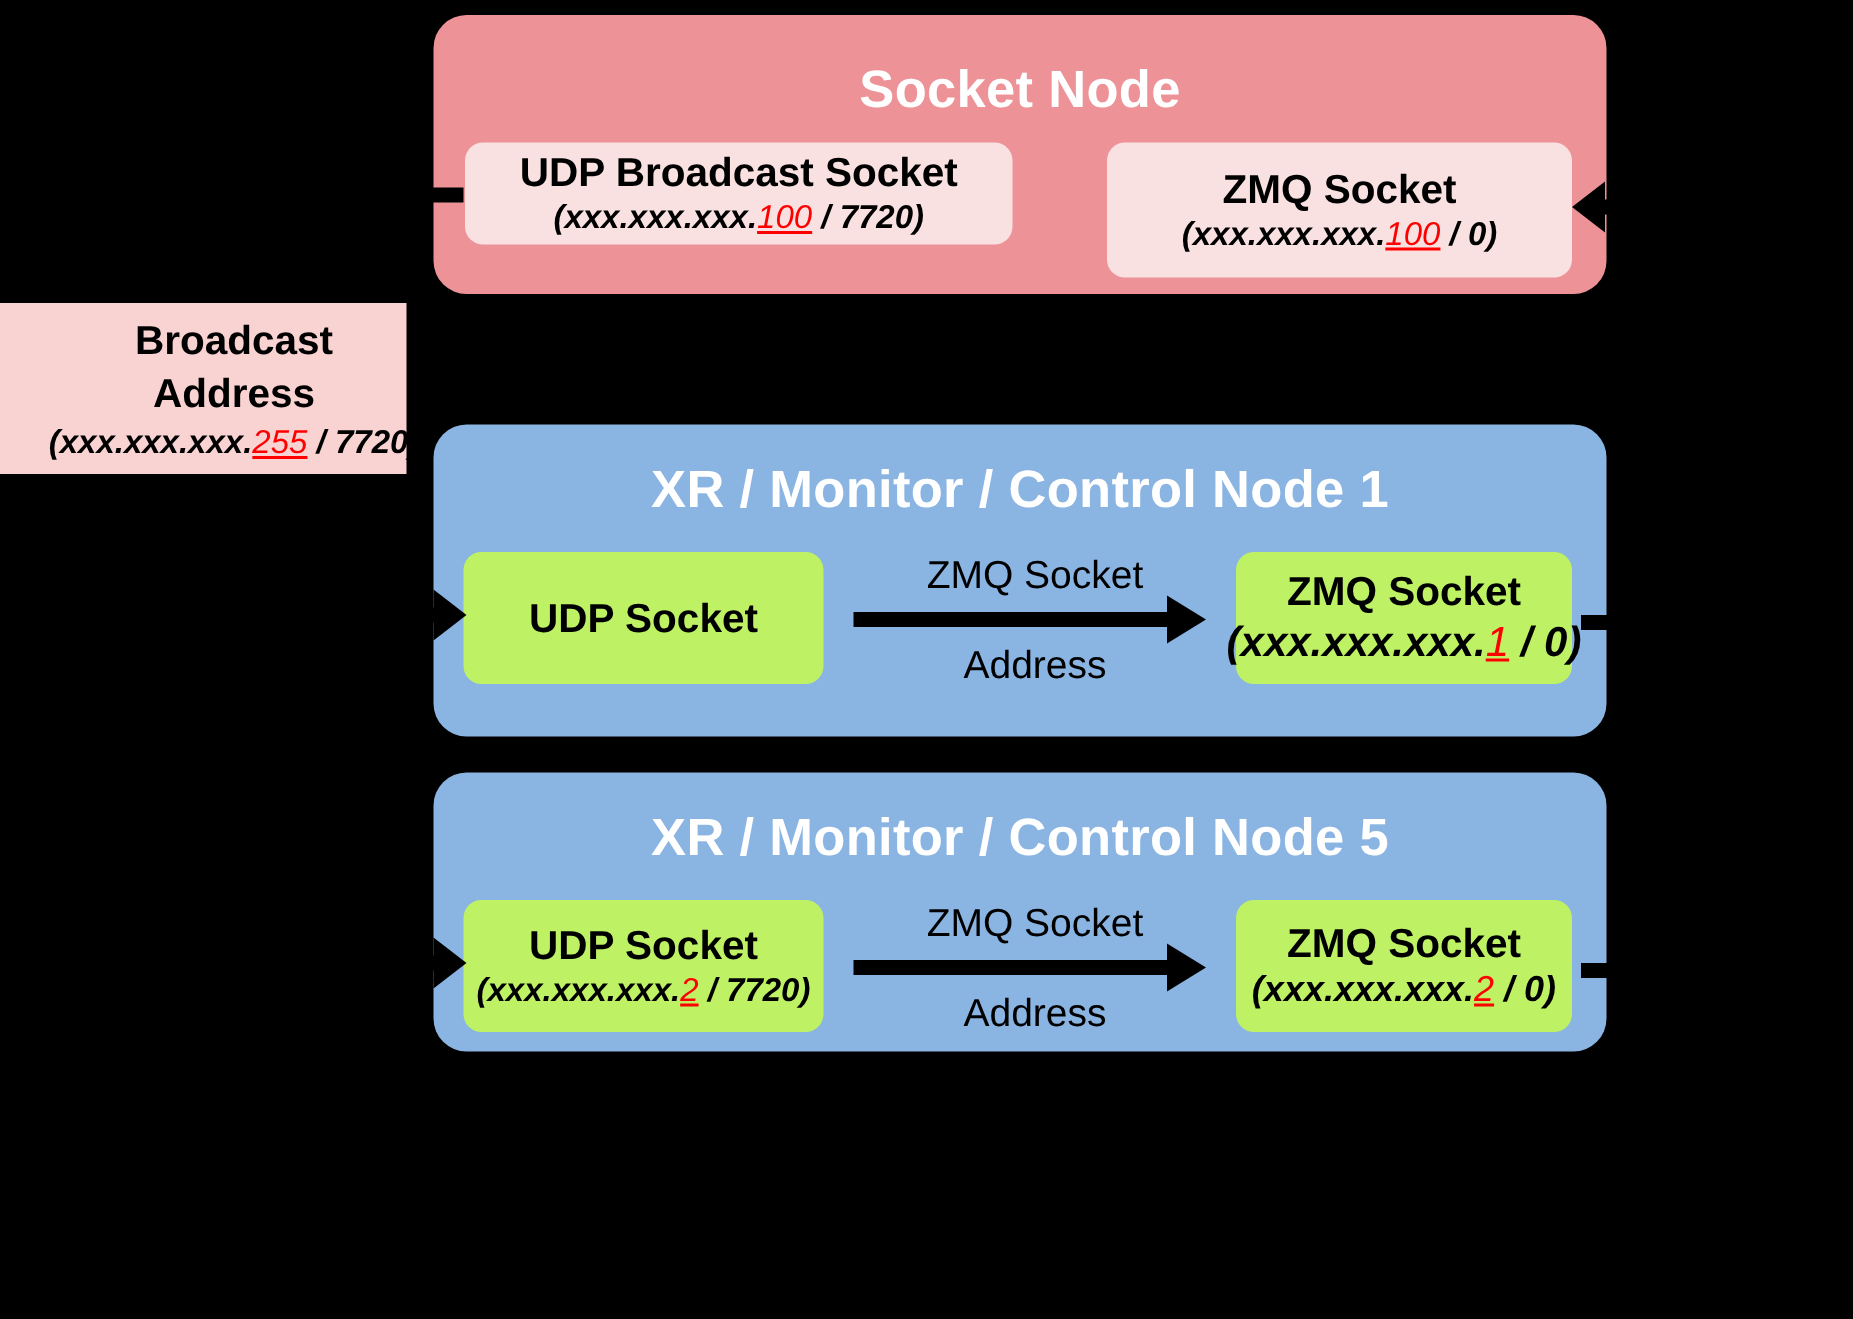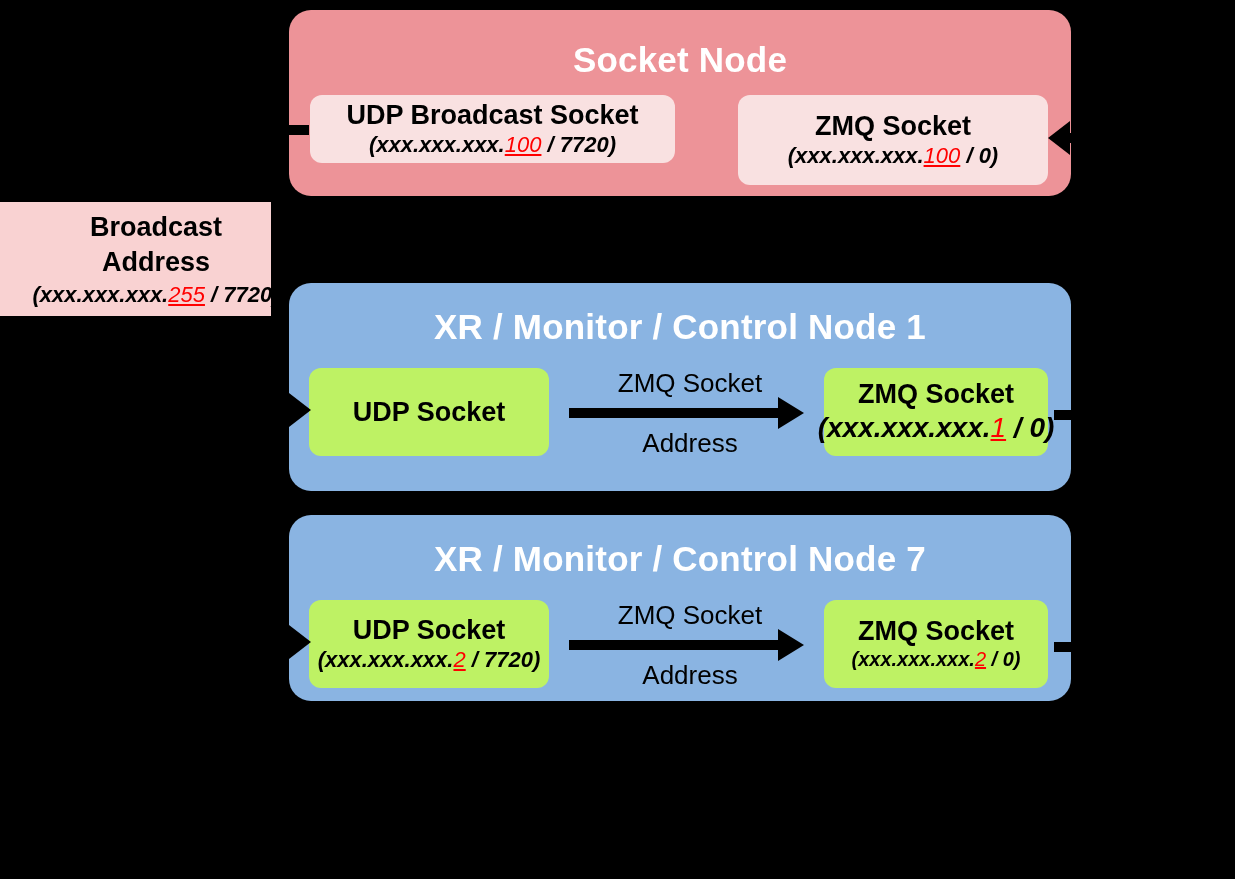--- a/index.html
+++ b/index.html
@@ -192,36 +192,36 @@
     <div class="socket-addr" style="font-size:28px;"><span>(xxx.xxx.xxx.</span><span class="hl">1</span><span> / 0)</span></div>
   </div>
 </div>
 
 <div class="stub" style="left:265px; top:405px; width:26px; height:10px;"></div>
 <div class="arrow-right-head" style="left:289px; top:393px;"></div>
 
 <div class="stub" style="left:1054px; top:410px; width:56px; height:10px;"></div>
 
 <div class="node node-xr" style="left:289px; top:515px; width:782px; height:186px;">
-  <div class="node-title" style="top:24px; font-size:35px;">XR / Monitor / Control Node 7</div>
+  <div class="node-title" style="top:24px; font-size:35px;">XR / Monitor / Control Node 5</div>
 
   <div class="socket socket-blue" style="left:20px; top:85px; width:240px; height:88px;">
     <div class="socket-name" style="font-size:27px;">UDP Socket</div>
     <div class="socket-addr" style="font-size:22px;"><span>(xxx.xxx.xxx.</span><span class="hl">2</span><span> / 7720)</span></div>
   </div>
 
   <div class="zmq-arrow-wrap" style="left:270px; top:85px; width:262px; height:90px;">
     <div class="zmq-arrow-label" style="top:0px;">ZMQ Socket</div>
     <div class="zmq-arrow-line" style="left:10px; top:40px; width:213px;"></div>
     <div class="zmq-arrow-tip" style="left:219px; top:29px;"></div>
     <div class="zmq-arrow-label" style="top:60px;">Address</div>
   </div>
 
   <div class="socket socket-blue" style="left:535px; top:85px; width:224px; height:88px;">
     <div class="socket-name" style="font-size:27px;">ZMQ Socket</div>
-    <div class="socket-addr" style="font-size:20px;"><span>(xxx.xxx.xxx.</span><span class="hl">2</span><span> / 0)</span></div>
+    <div class="socket-addr" style="font-size:24px;"><span>(xxx.xxx.xxx.</span><span class="hl">2</span><span> / 0)</span></div>
   </div>
 </div>
 
 <div class="stub" style="left:265px; top:637px; width:26px; height:10px;"></div>
 <div class="arrow-right-head" style="left:289px; top:625px;"></div>
 
 <div class="stub" style="left:1054px; top:642px; width:56px; height:10px;"></div>
 
 </body></html>

